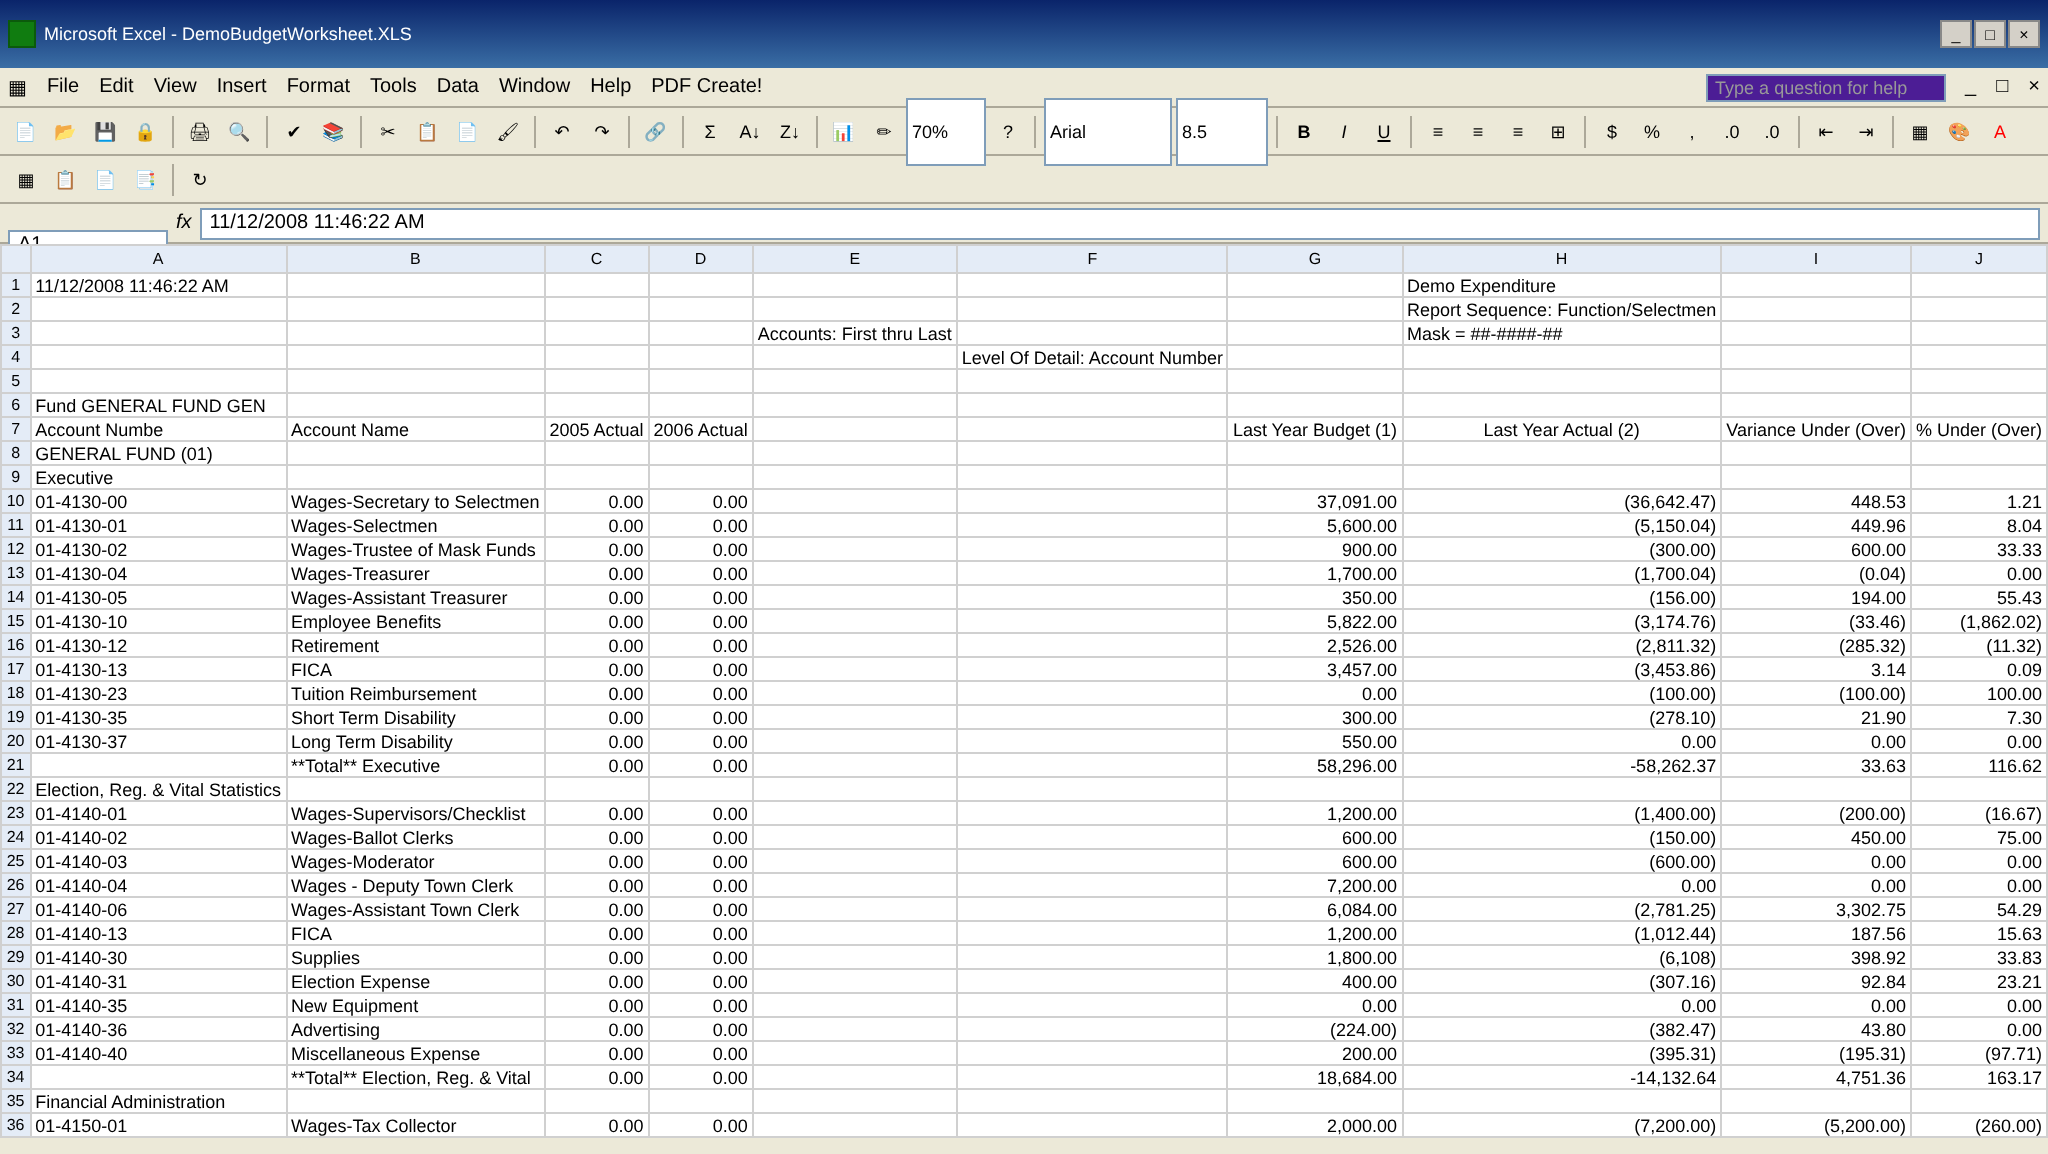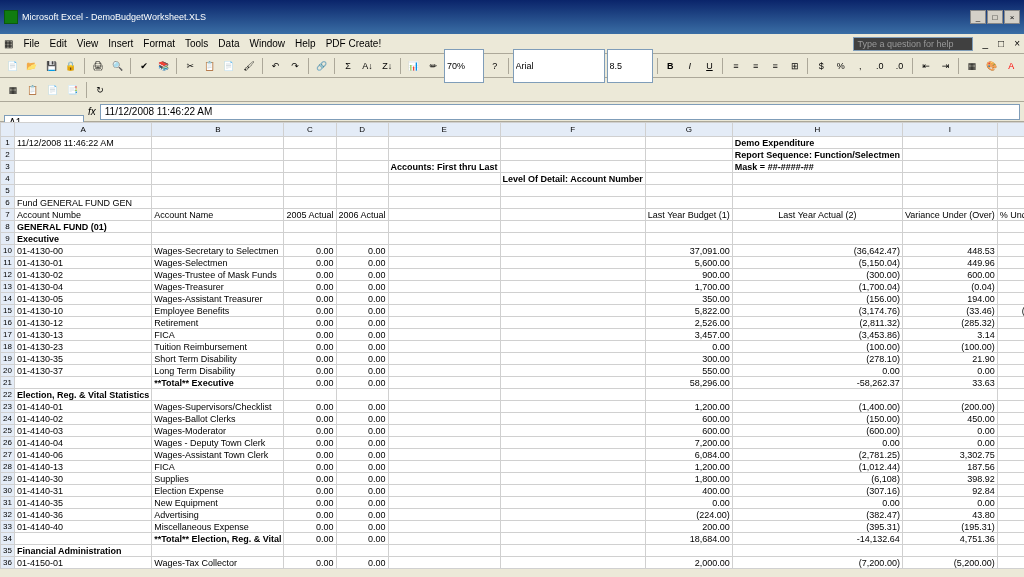--- a/index.html
+++ b/index.html
@@ -4,38 +4,38 @@
 <style>
 *{margin:0;padding:0;box-sizing:border-box;font-family:Tahoma,Arial,sans-serif;font-size:9px;}
 body{background:#ece9d8;overflow:hidden;width:1024px;height:577px;}
 .titlebar{background:linear-gradient(to bottom,#0a246a,#3a6ea5);color:#fff;height:18px;display:flex;align-items:center;padding:17px 4px;font-size:10px;}
 .titlebar .excel-icon{width:14px;height:14px;margin-right:4px;background:#107c10;border:1px solid #0b5a0b;}
 .titlebar .spacer{flex:1;}
 .window-controls{display:flex;gap:1px;}
 .win-btn{width:16px;height:14px;background:#d4d0c8;border:1px solid #888;font-size:8px;display:flex;align-items:center;justify-content:center;color:#000;}
 .menubar{height:20px;background:#ece9d8;display:flex;align-items:center;padding:0 4px;gap:10px;border-bottom:1px solid #aca899;}
 .menubar span{font-size:10px;cursor:default;}
-.menubar .right-box{margin-left:auto;border:1px solid #7f9db9;background:#404040;padding:1px 4px;font-size:9px;color:#999;width:120px;}
+.menubar .right-box{margin-left:auto;border:1px solid #7f9db9;background:#4c1d95;padding:1px 4px;font-size:9px;color:#999;width:120px;}
 .toolbar{height:24px;background:#ece9d8;display:flex;align-items:center;padding:2px 4px;gap:2px;border-bottom:1px solid #aca899;}
 .tb-btn{width:18px;height:18px;border:1px solid transparent;display:flex;align-items:center;justify-content:center;font-size:9px;}
 .tb-sep{width:1px;height:16px;background:#aca899;margin:0 2px;}
 .tb-input{border:1px solid #7f9db9;background:#fff;height:16px;font-size:9px;padding:16px 2px;}
 .namebox-row{height:20px;background:#ece9d8;display:flex;align-items:center;padding:2px 4px;border-bottom:1px solid #aca899;}
 .namebox{width:80px;border:1px solid #7f9db9;background:#fff;padding:1px 4px;font-size:10px;margin-top:22px;}
 .fx-icon{margin:0 4px;font-style:italic;font-size:10px;}
 .formula-bar{flex:1;border:1px solid #7f9db9;background:#fff;padding:1px 4px;font-size:10px;height:16px;}
 .sheet-area{position:relative;background:#fff;height:calc(577px - 18px - 20px - 24px - 24px - 24px - 20px);overflow:auto;}
 .grid{border-collapse:collapse;font-size:8px;color:#000;}
 .grid th,.grid td{border:1px solid #d0d0d0;padding:0 2px;height:12px;white-space:nowrap;overflow:hidden;}
 .grid th{background:#e4ecf7;font-weight:normal;text-align:center;font-size:8px;}
 .grid th.rowh{width:24px;background:#e4ecf7;text-align:center;}
 .grid td{text-align:right;}
 .grid td.l{text-align:left;}
 .grid td.c{text-align:center;}
-.grid td.b{font-weight:bold;margin-left:24px;}
+.grid td.b{font-weight:normal;margin-left:24px;}
 .colh-row th{height:14px;}
 .corner{background:#e4ecf7;}
 </style>
 </head>
 <body>
 
 <div class="titlebar">
   <div class="excel-icon"></div>
   <span>Microsoft Excel - DemoBudgetWorksheet.XLS</span>
   <div class="spacer"></div>
@@ -88,21 +88,21 @@
   <div class="tb-sep"></div>
   <div class="tb-btn">Σ</div>
   <div class="tb-btn">A↓</div>
   <div class="tb-btn">Z↓</div>
   <div class="tb-sep"></div>
   <div class="tb-btn">📊</div>
   <div class="tb-btn">✏</div>
   <input class="tb-input" style="width: 40px;" value="70%">
   <div class="tb-btn">?</div>
   <div class="tb-sep"></div>
-  <input class="tb-input" style="width: 92px;" value="Arial">
+  <input class="tb-input" style="width: 64px;" value="Arial">
   <input class="tb-input" style="width: 46px;" value="8.5">
   <div class="tb-sep"></div>
   <div class="tb-btn">
       <b>B</b>
     </div>
   <div class="tb-btn">
       <i>I</i>
     </div>
   <div class="tb-btn">
       <u>U</u>

